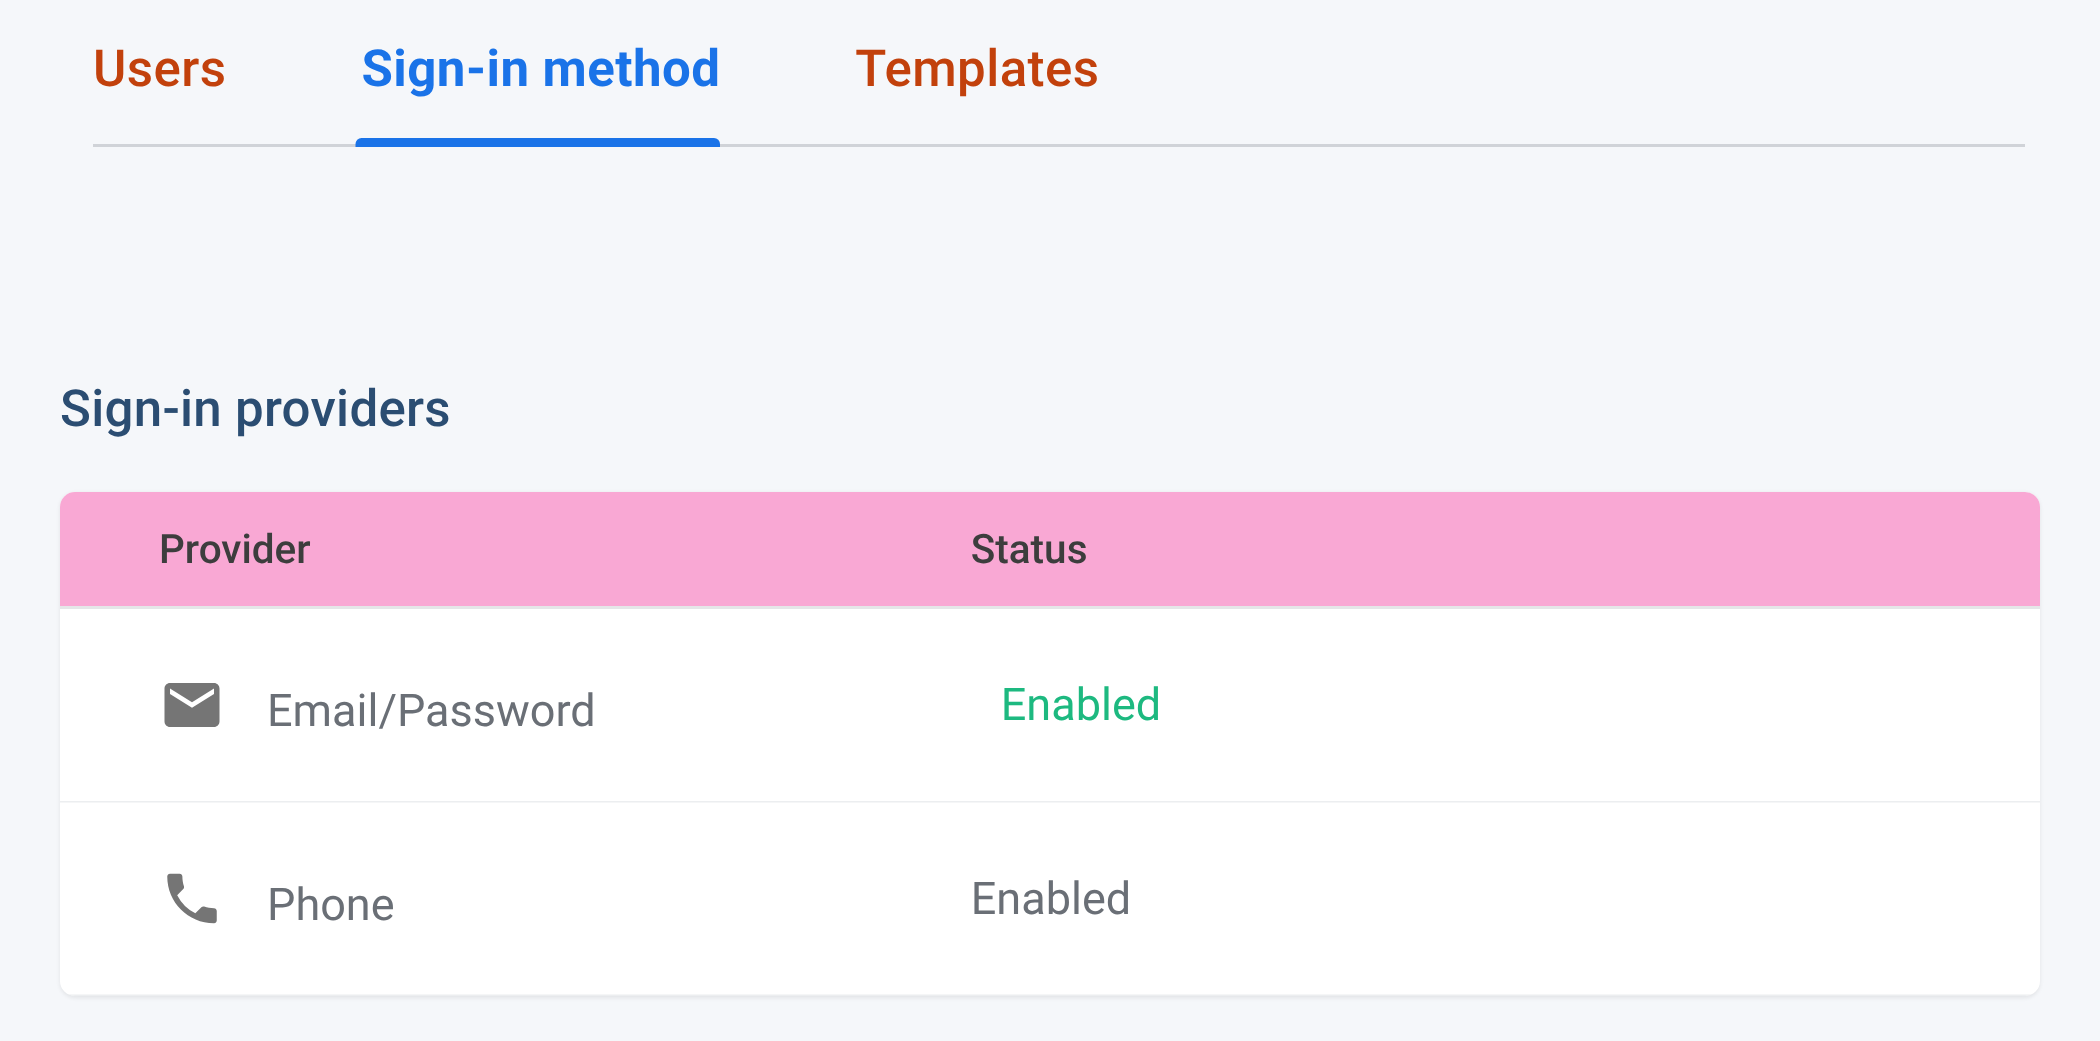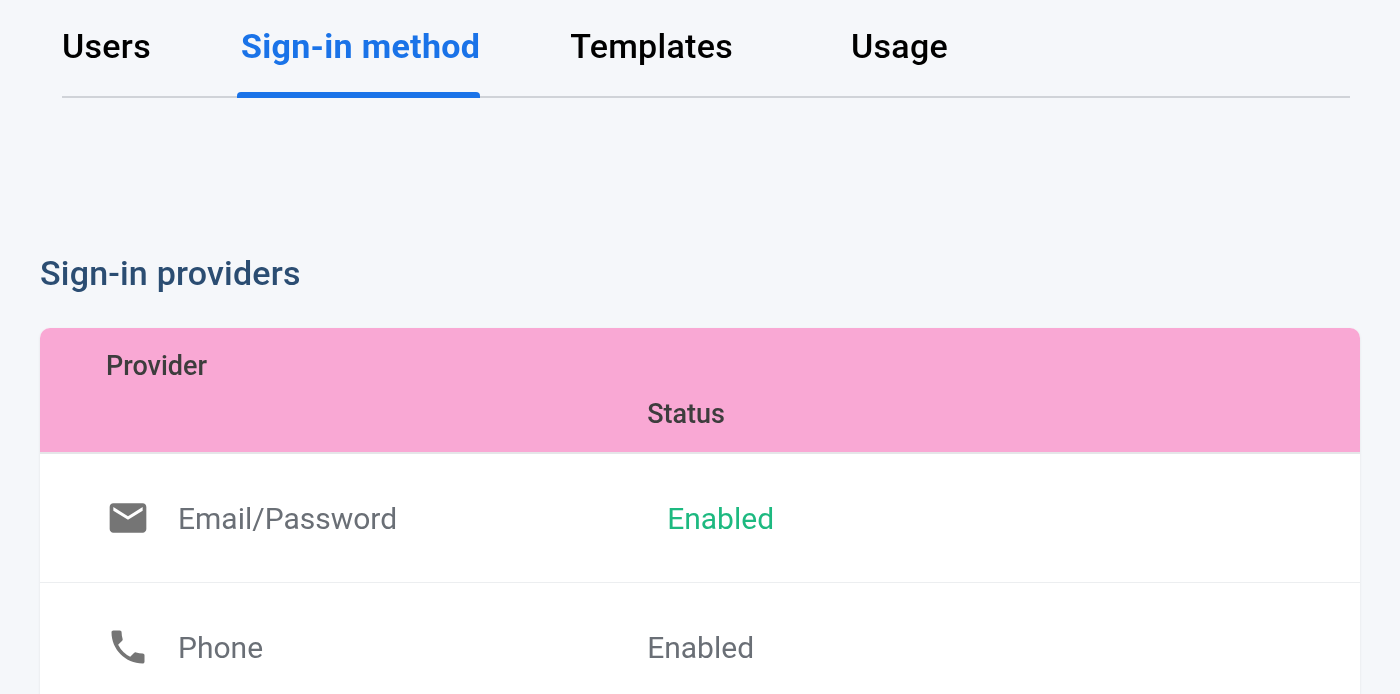--- a/index.html
+++ b/index.html
@@ -20,21 +20,21 @@
     .tabs {
       display: flex;
       gap: 0;
       border-bottom: 2px solid #d0d3d8;
       margin-left: 22px;
       margin-right: 10px;
     }
     .tab {
       font-size: 34px;
       font-weight: 500;
-      color: #000000;
+      color: #c2410c;
       padding: 6px 40px 30px 0;
       cursor: pointer;
       position: relative;
       letter-spacing: 0.3px;
     }
     .tab:nth-child(1) { margin-right: 50px; }
     .tab:nth-child(2) { margin-right: 50px; }
     .tab:nth-child(3) { margin-right: 78px; }
     .tab.active {
       color: #1a73e8;
@@ -71,39 +71,38 @@
       border-bottom: 2px solid #e5e6e8;
       padding: 22px 0;
     }
     .col-provider {
       flex: 0 0 46%;
       padding-left: 66px;
     }
     .col-status {
       flex: 1;
       padding-left: 0;
-      margin-top: 48px;
     }
     .th {
       font-size: 27px;
       font-weight: 500;
       color: #3d3d3d;
     }
     .table-row {
       display: flex;
       align-items: center;
       border-bottom: 1px solid #eceef0;
       padding: 42px 0;
       cursor: pointer;
     }
     .provider-cell {
       flex: 0 0 46%;
       padding-left: 66px;
       display: flex;
-      align-items: center;
+      align-items: flex-end;
       gap: 28px;
     }
     .status-cell {
       flex: 1;
       font-size: 30px;
       font-weight: 400;
     }
     .provider-name {
       font-size: 30px;
       color: #6a6f76;
@@ -125,21 +124,20 @@
     }
   </style>
 </head>
 <body>
 
 <div class="container">
   <div class="tabs">
     <div class="tab">Users</div>
     <div class="tab active">Sign-in method</div>
     <div class="tab">Templates</div>
-    <div class="tab">Usage</div>
   </div>
 
   <div class="section-title">Sign-in providers</div>
 
   <div class="providers-card">
     <div class="table-header">
       <div class="col-provider th">Provider</div>
       <div class="col-status th">Status</div>
     </div>
 

